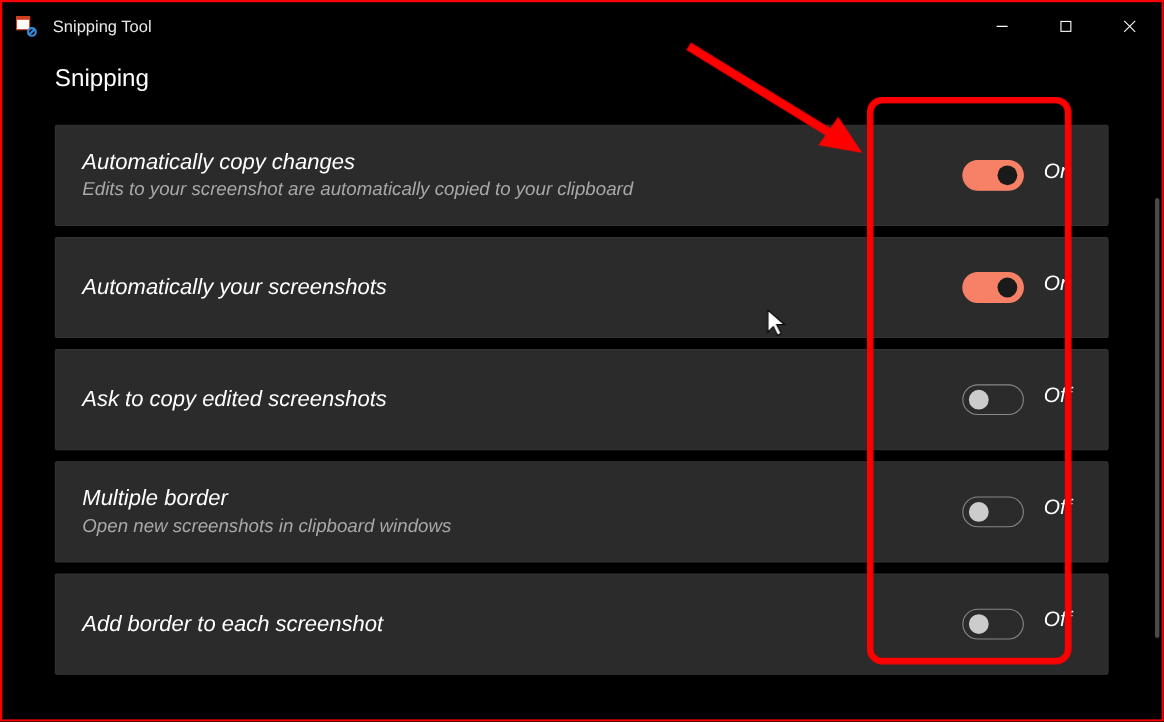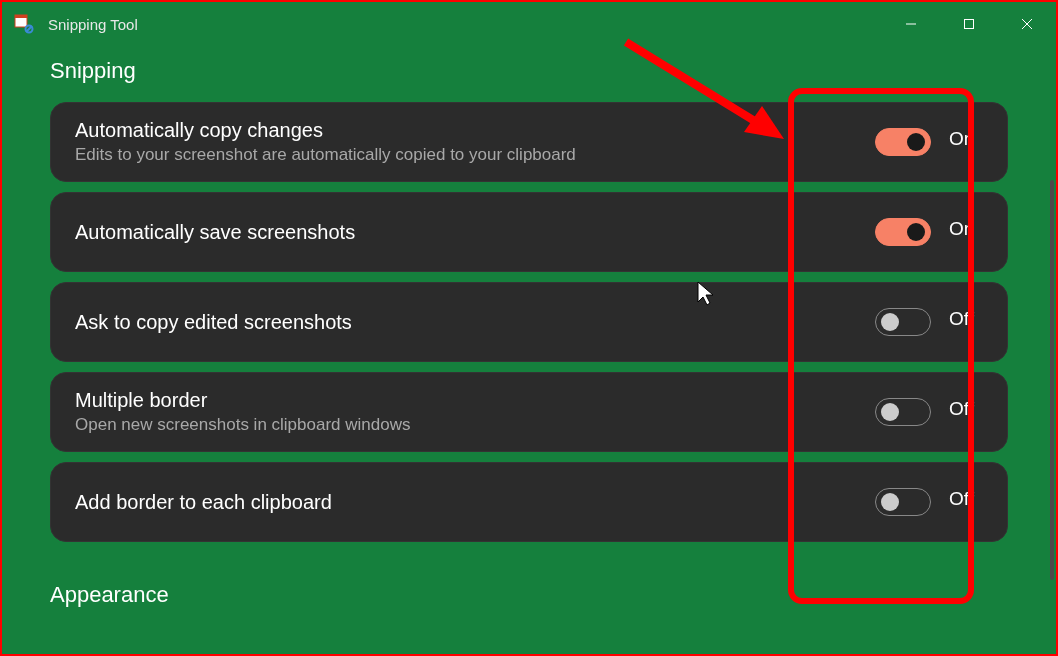--- a/index.html
+++ b/index.html
@@ -7,21 +7,21 @@
   body {
     background: #1a1a1a;
     font-family: "Segoe UI", sans-serif;
     color: #fff;
     position: relative;
   }
   .window {
     width: 1058px;
     height: 656px;
     border: 2px solid #ff0000;
-    background: #15803d;
+    background: #000000;
     position: relative;
     overflow: hidden;
   }
   .titlebar {
     height: 44px;
     display: flex;
     align-items: center;
     padding: 0 0 0 12px;
   }
   .app-icon {
@@ -50,32 +50,33 @@
   .content {
     padding: 8px 48px 0 48px;
     height: calc(100% - 44px);
     overflow-y: auto;
     position: relative;
   }
   .section-header {
     font-size: 22px;
     font-weight: 400;
     color: #fff;
-    margin-bottom: 18px;
+    margin-bottom: 29px;
     margin-top: 4px;
   }
   .setting-row {
     background: #2b2b2b;
     border: 1px solid #333;
-    border-radius: 16px;
-    height: 80px;
+    border-radius: 2px;
+    height: 92px;
     display: flex;
     align-items: center;
     padding: 0 24px;
     margin-bottom: 10px;
+    font-style: italic;
   }
   .setting-text {
     flex: 1;
   }
   .setting-title {
     font-size: 20px;
     font-weight: 400;
     color: #fff;
   }
   .setting-desc {
@@ -203,21 +204,21 @@
       <div class="toggle-wrap">
         <div class="toggle on">
             <div class="knob"></div>
           </div>
         <div class="toggle-label">On</div>
       </div>
     </div>
 
     <div class="setting-row">
       <div class="setting-text">
-        <div class="setting-title">Automatically save screenshots</div>
+        <div class="setting-title">Automatically your screenshots</div>
       </div>
       <div class="toggle-wrap">
         <div class="toggle on">
             <div class="knob"></div>
           </div>
         <div class="toggle-label">On</div>
       </div>
     </div>
 
     <div class="setting-row">
@@ -240,21 +241,21 @@
       <div class="toggle-wrap">
         <div class="toggle">
             <div class="knob"></div>
           </div>
         <div class="toggle-label">Off</div>
       </div>
     </div>
 
     <div class="setting-row">
       <div class="setting-text">
-        <div class="setting-title">Add border to each clipboard</div>
+        <div class="setting-title">Add border to each screenshot</div>
       </div>
       <div class="toggle-wrap">
         <div class="toggle">
             <div class="knob"></div>
           </div>
         <div class="toggle-label">Off</div>
       </div>
     </div>
 
     <div class="appearance-cut">Appearance</div>

